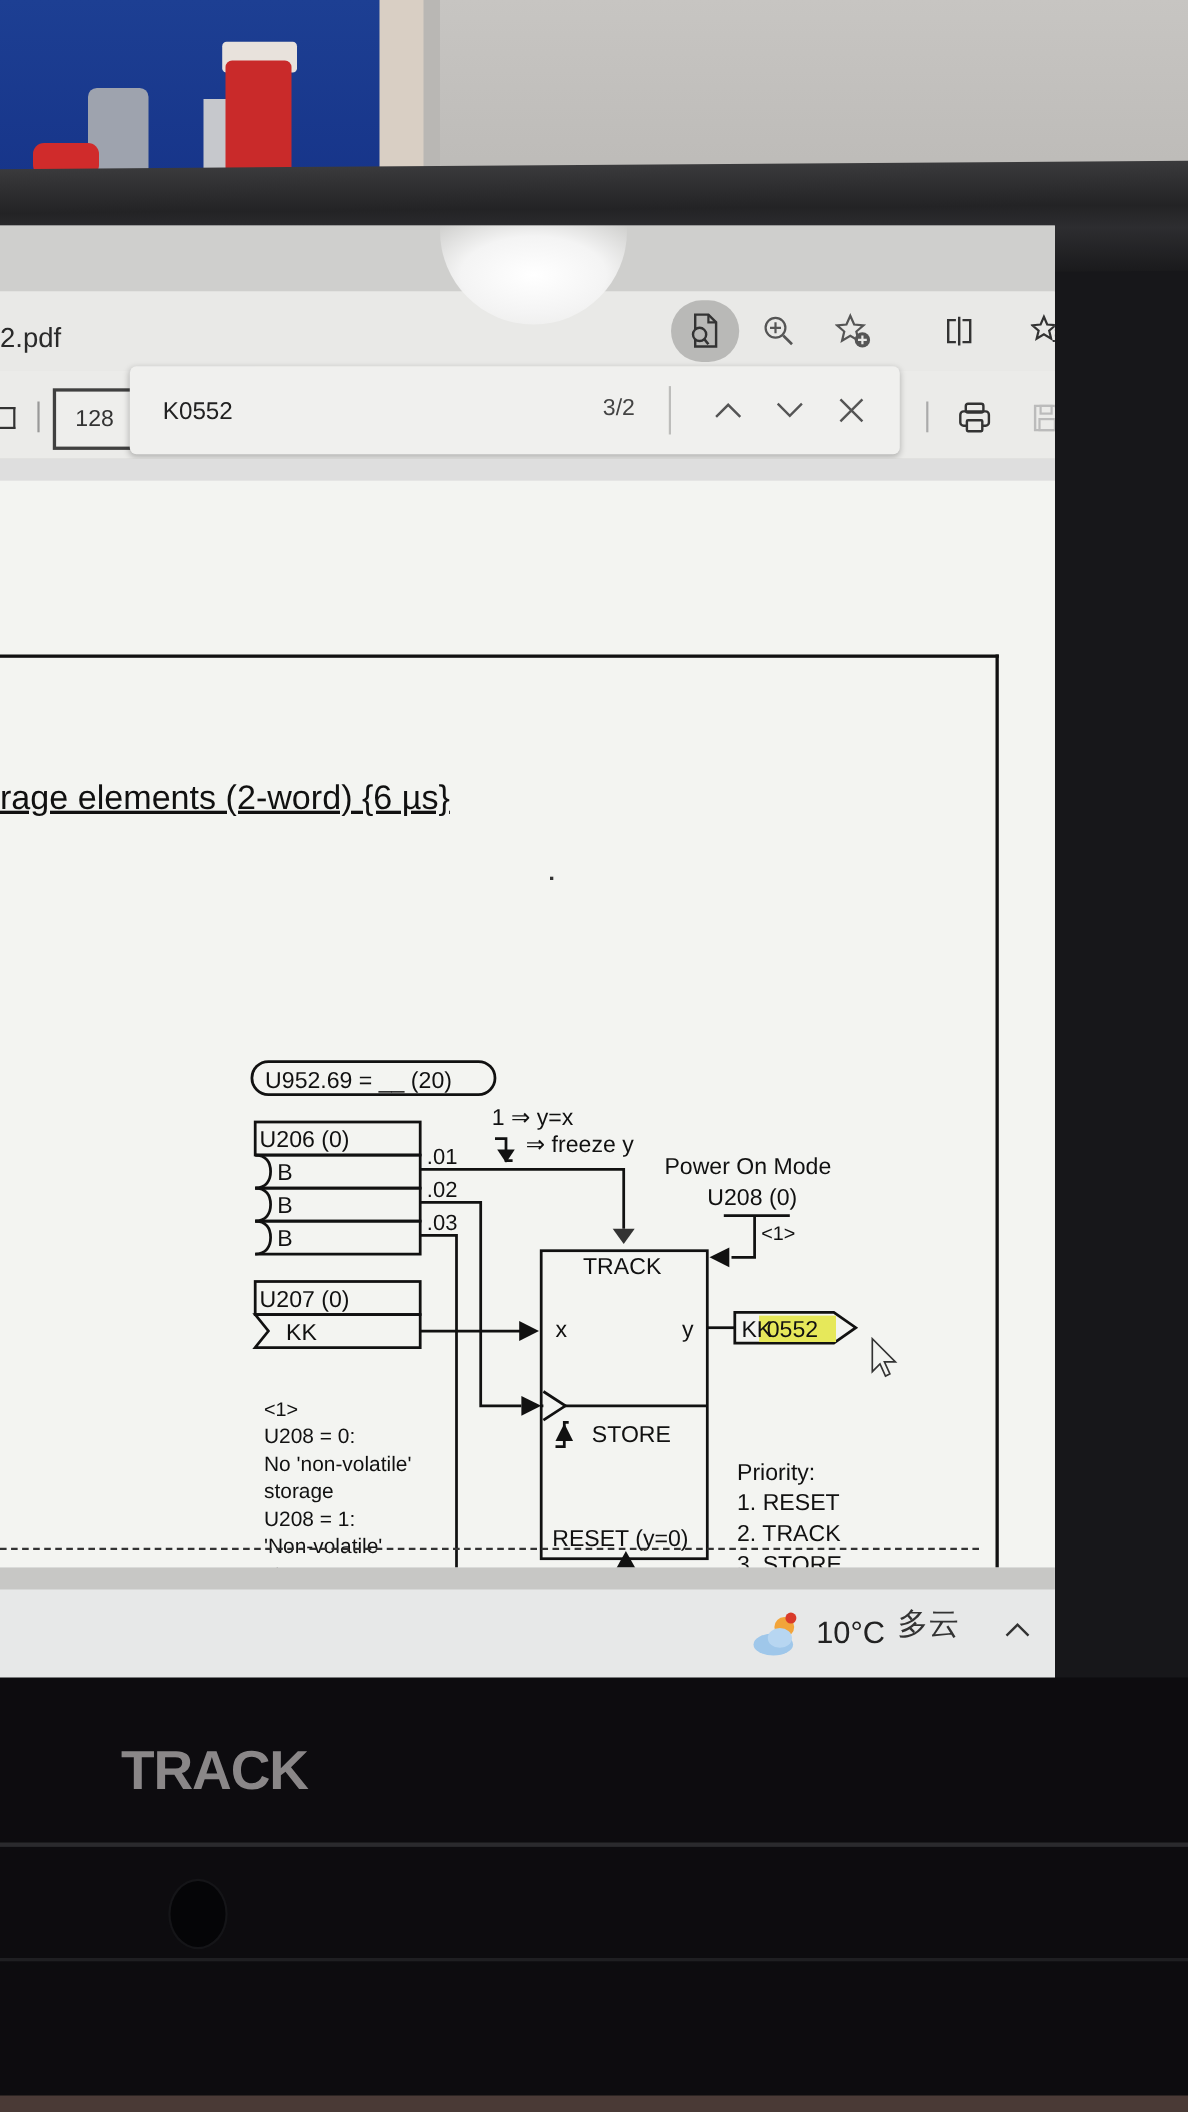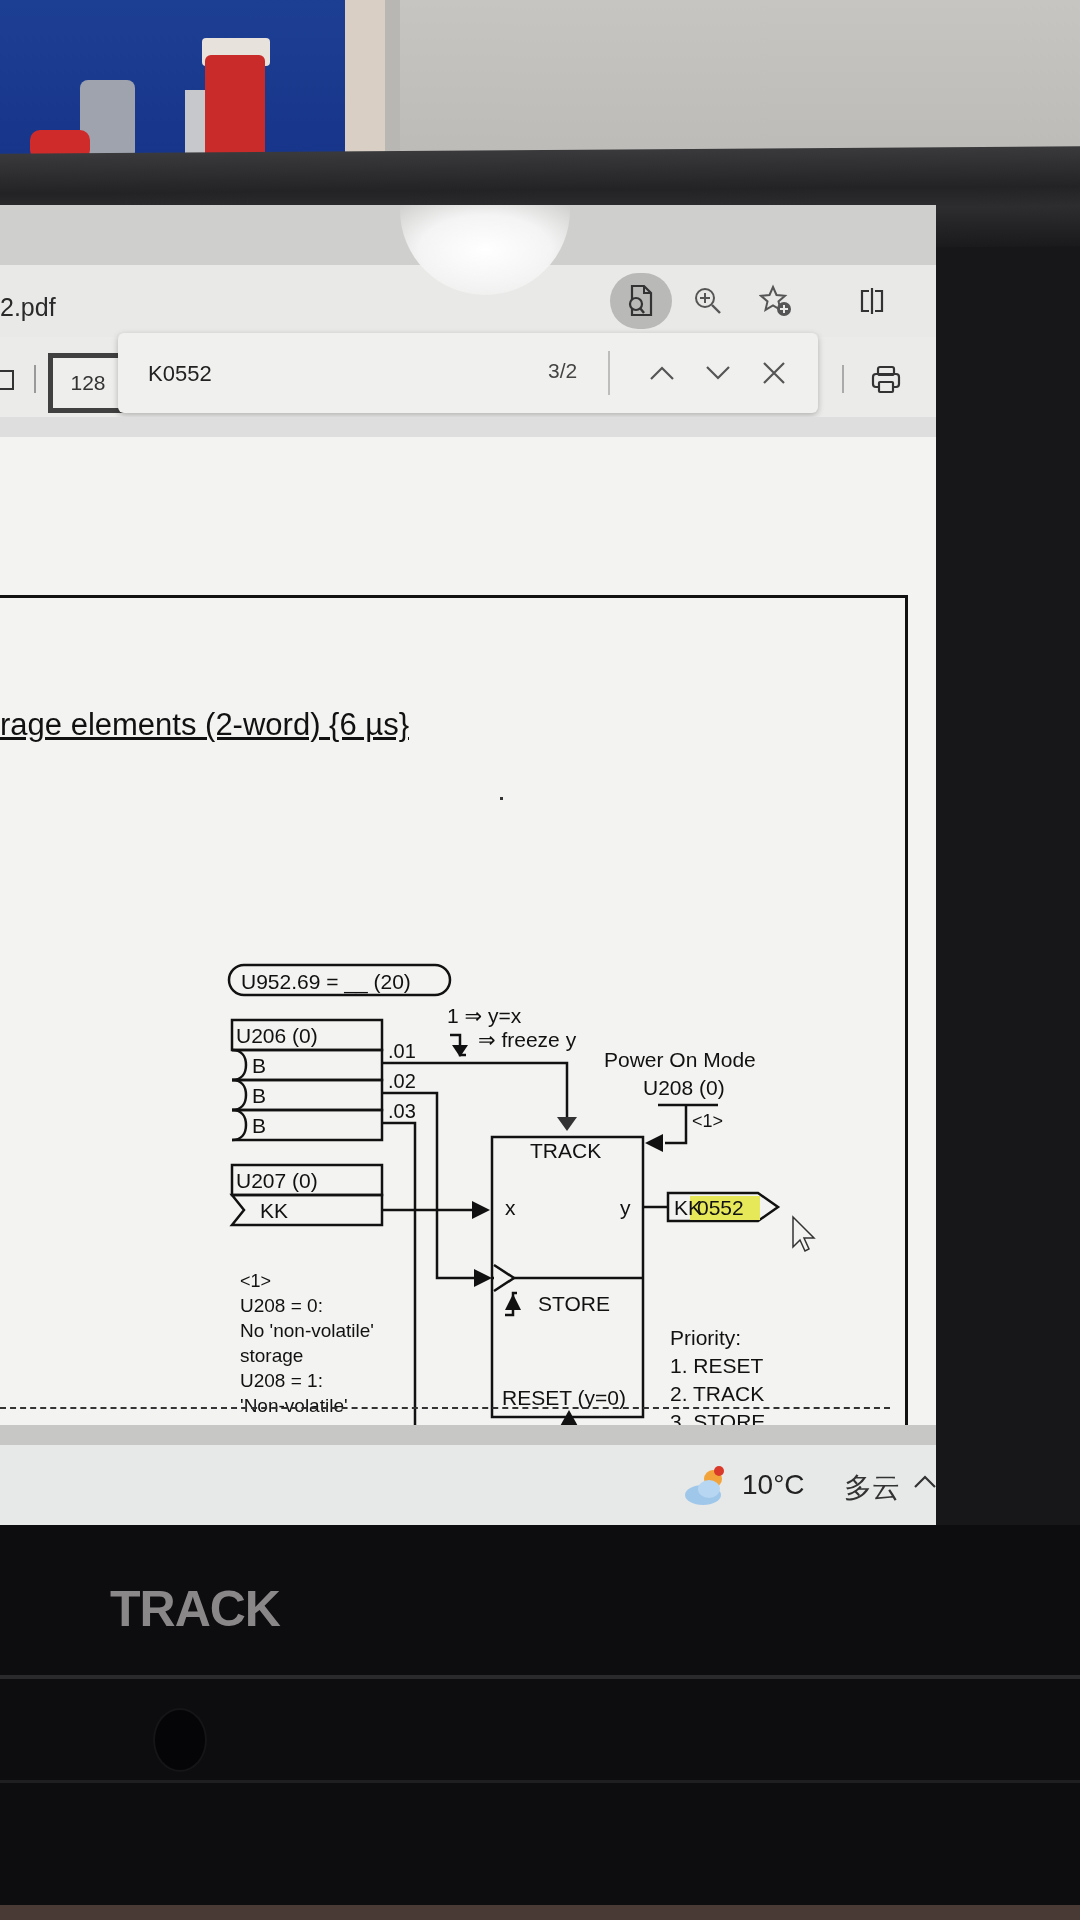--- a/index.html
+++ b/index.html
@@ -11,30 +11,30 @@
   #room .frame{position:absolute;left:345px;top:0;width:40px;height:160px;background:#d9cfc4;}
   #room .red{position:absolute;left:205px;top:55px;width:60px;height:100px;background:#c92a2a;border-radius:6px 6px 0 0;}
   #room .redcap{position:absolute;left:202px;top:38px;width:68px;height:28px;background:#e8e2dc;border-radius:4px;}
   #room .grey1{position:absolute;left:80px;top:80px;width:55px;height:80px;background:#9ea3ae;border-radius:8px;}
   #room .grey2{position:absolute;left:185px;top:90px;width:30px;height:70px;background:#c6c8cc;}
   #room .redb{position:absolute;left:30px;top:130px;width:60px;height:30px;background:#d02b2b;border-radius:10px;}
   #room .wall{position:absolute;left:400px;top:0;width:680px;height:160px;background:linear-gradient(180deg,#c7c5c2,#bdbbb8);}
   
   #bezel-top{left:0;top:150px;width:1080px;height:100px;background:linear-gradient(180deg,#3a3a3c 0%,#232325 40%,#2d2d30 60%,#1a1a1c 100%);transform:skewY(-0.4deg);}
   
-  #screen{left:0;top:205px;width:936px;height:1330px;background:#e5e5e3;overflow:hidden;}
+  #screen{left:0;top:205px;width:936px;height:1330px;background:#e5e5e3;overflow:hidden;padding-left:23px;}
   #glare{left:400px;top:0;width:170px;height:90px;border-radius:0 0 85px 85px;background:radial-gradient(ellipse at center,#ffffff 0%,#f4f4f4 55%,rgba(240,240,240,0) 100%);}
   #tabstrip{left:0;top:0;width:1080px;height:60px;background:#cfcfcd;}
   #addrbar{left:0;top:60px;width:1080px;height:72px;background:#e9e9e7;}
   #filename{left:0;top:88px;font-size:25px;color:#2a2a2a;}
   .tbicon{position:absolute;width:40px;height:40px;display:flex;align-items:center;justify-content:center;}
   #find-active{left:610px;top:68px;width:62px;height:56px;background:#b9b9b7;border-radius:28px;}
   
   #pdftoolbar{left:0;top:132px;width:1080px;height:80px;background:#ebebe9;border-bottom:1px solid #d0d0ce;}
-  #page-input{left:48px;top:148px;width:70px;height:50px;border:5px solid #404040;background:#eeeeec;font-size:21px;color:#333;display:flex;align-items:center;justify-content:center;}
+  #page-input{left:48px;top:148px;width:70px;height:50px;border:3px solid #404040;background:#eeeeec;font-size:21px;color:#333;display:flex;align-items:center;justify-content:center;}
   #findbar{left:118px;top:128px;width:700px;height:80px;background:#f0f0ee;border-radius:6px;box-shadow:0 2px 6px rgba(0,0,0,.25);}
   #find-input{left:28px;top:22px;width:380px;height:36px;font-size:22px;color:#222;border:none;background:transparent;outline:none;font-family:"Liberation Sans",sans-serif;}
   #find-count{left:430px;top:26px;font-size:21px;color:#444;}
   #find-sep{left:490px;top:18px;width:2px;height:44px;background:#bdbdbb;}
   
   #docarea{left:0;top:212px;width:1080px;height:1110px;background:#dedede;}
   #page{left:0;top:20px;width:1080px;height:1100px;background:#f3f4f1;}
   #pagefr{left:-10px;top:390px;width:915px;height:830px;border:3px solid #111;border-left:none;border-bottom:none;}
   #dashline{left:0;top:1202px;width:890px;border-top:2px dashed #333;}
   #title{left:0;top:458px;font-size:31px;color:#111;text-decoration:underline;white-space:nowrap;margin-top:44px;}
@@ -269,21 +269,21 @@
   <div id="taskbar" class="abs">
     <div class="abs" style="left:683px;top:20px;">
       <svg width="48" height="44" viewBox="0 0 48 44">
           <circle cx="30" cy="14" r="9" fill="#f2a43a"></circle>
           <circle cx="36" cy="6" r="5" fill="#d93a2a"></circle>
           <ellipse cx="20" cy="30" rx="18" ry="10" fill="#9fc7ea"></ellipse>
           <ellipse cx="26" cy="24" rx="11" ry="9" fill="#b7d6f1"></ellipse>
         </svg>
     </div>
     <div class="abs" style="left:742px;top:24px;font-size:28px;color:#222;">10°C</div>
-    <div class="abs" style="left:816px;top:24px;font-size:28px;color:#333;margin-left:28px;">多云</div>
+    <div class="abs" style="left:816px;top:12px;font-size:28px;color:#333;">多云</div>
     <div class="abs" style="left:912px;top:22px;">
       <svg width="26" height="30" viewBox="0 0 26 30">
           <path d="M3 20l10-10 10 10" fill="none" stroke="#333" stroke-width="2.2"></path>
         </svg>
     </div>
     <div class="abs" style="left:962px;top:22px;">
       <svg width="30" height="30" viewBox="0 0 30 30">
           <path d="M8 24l14-16 4 4-14 16H8z" fill="none" stroke="#333" stroke-width="2"></path>
           <path d="M8 24c-3 2-5 0-4-3" fill="none" stroke="#333" stroke-width="2"></path>
         </svg>

